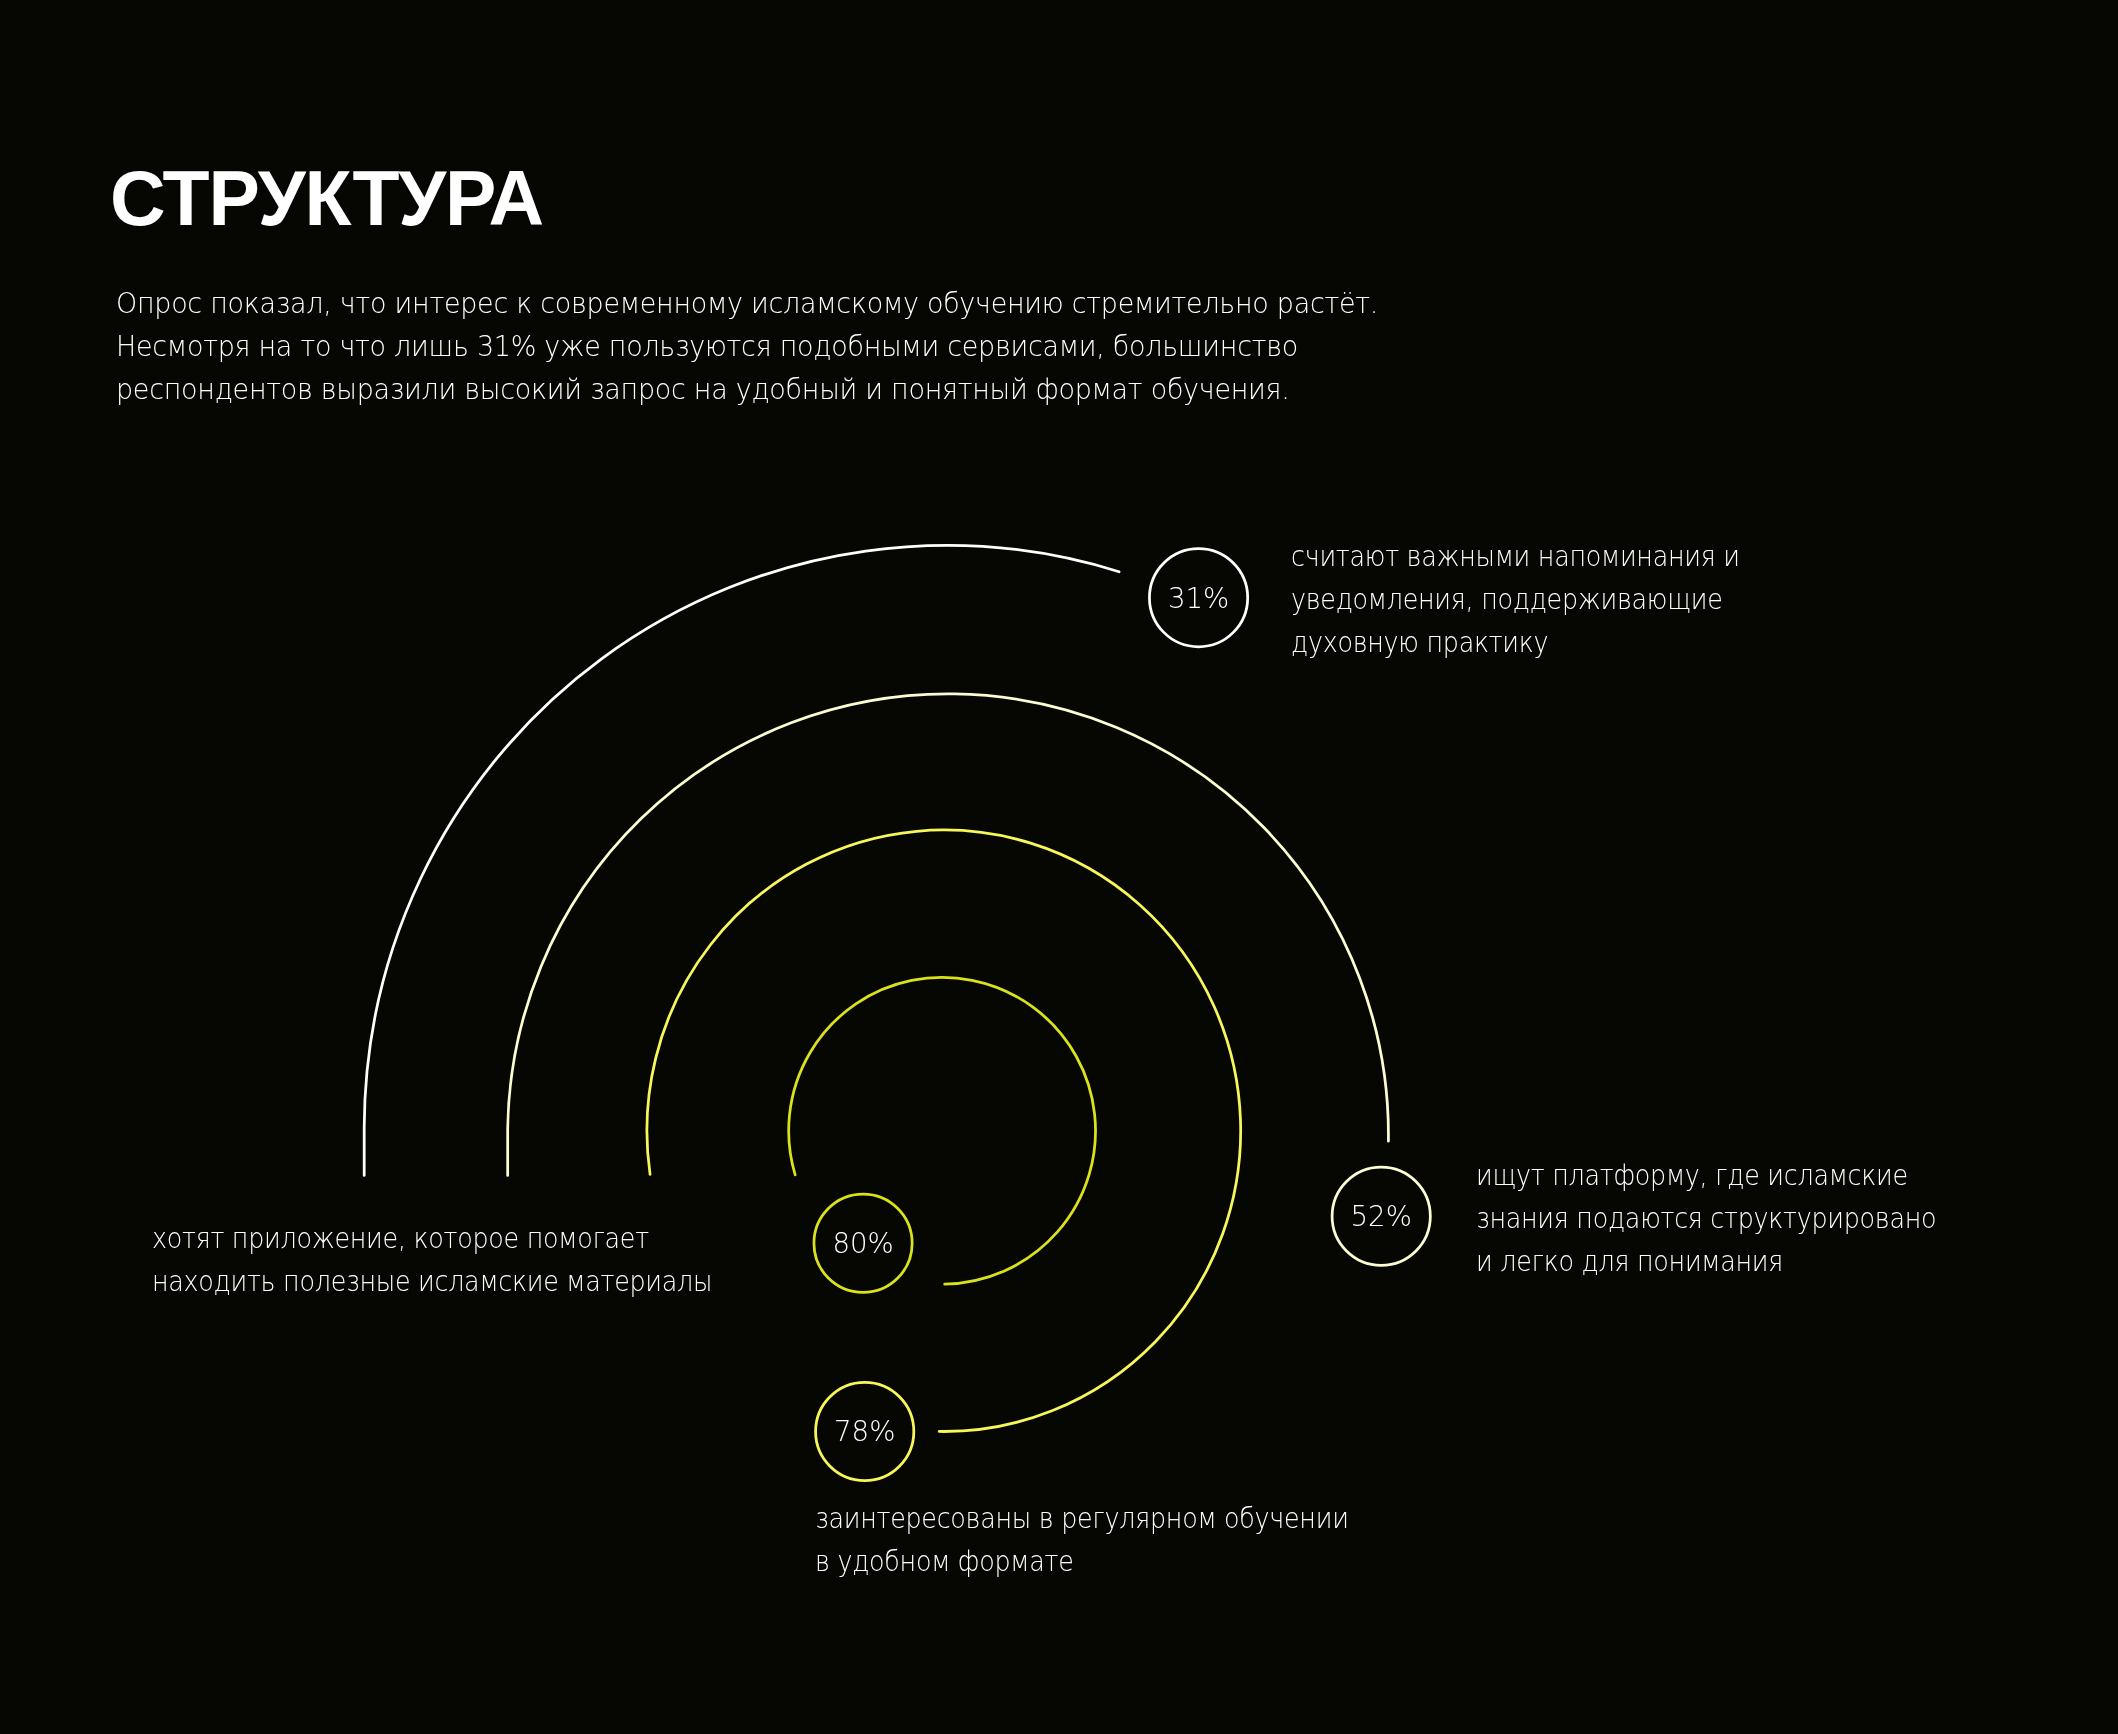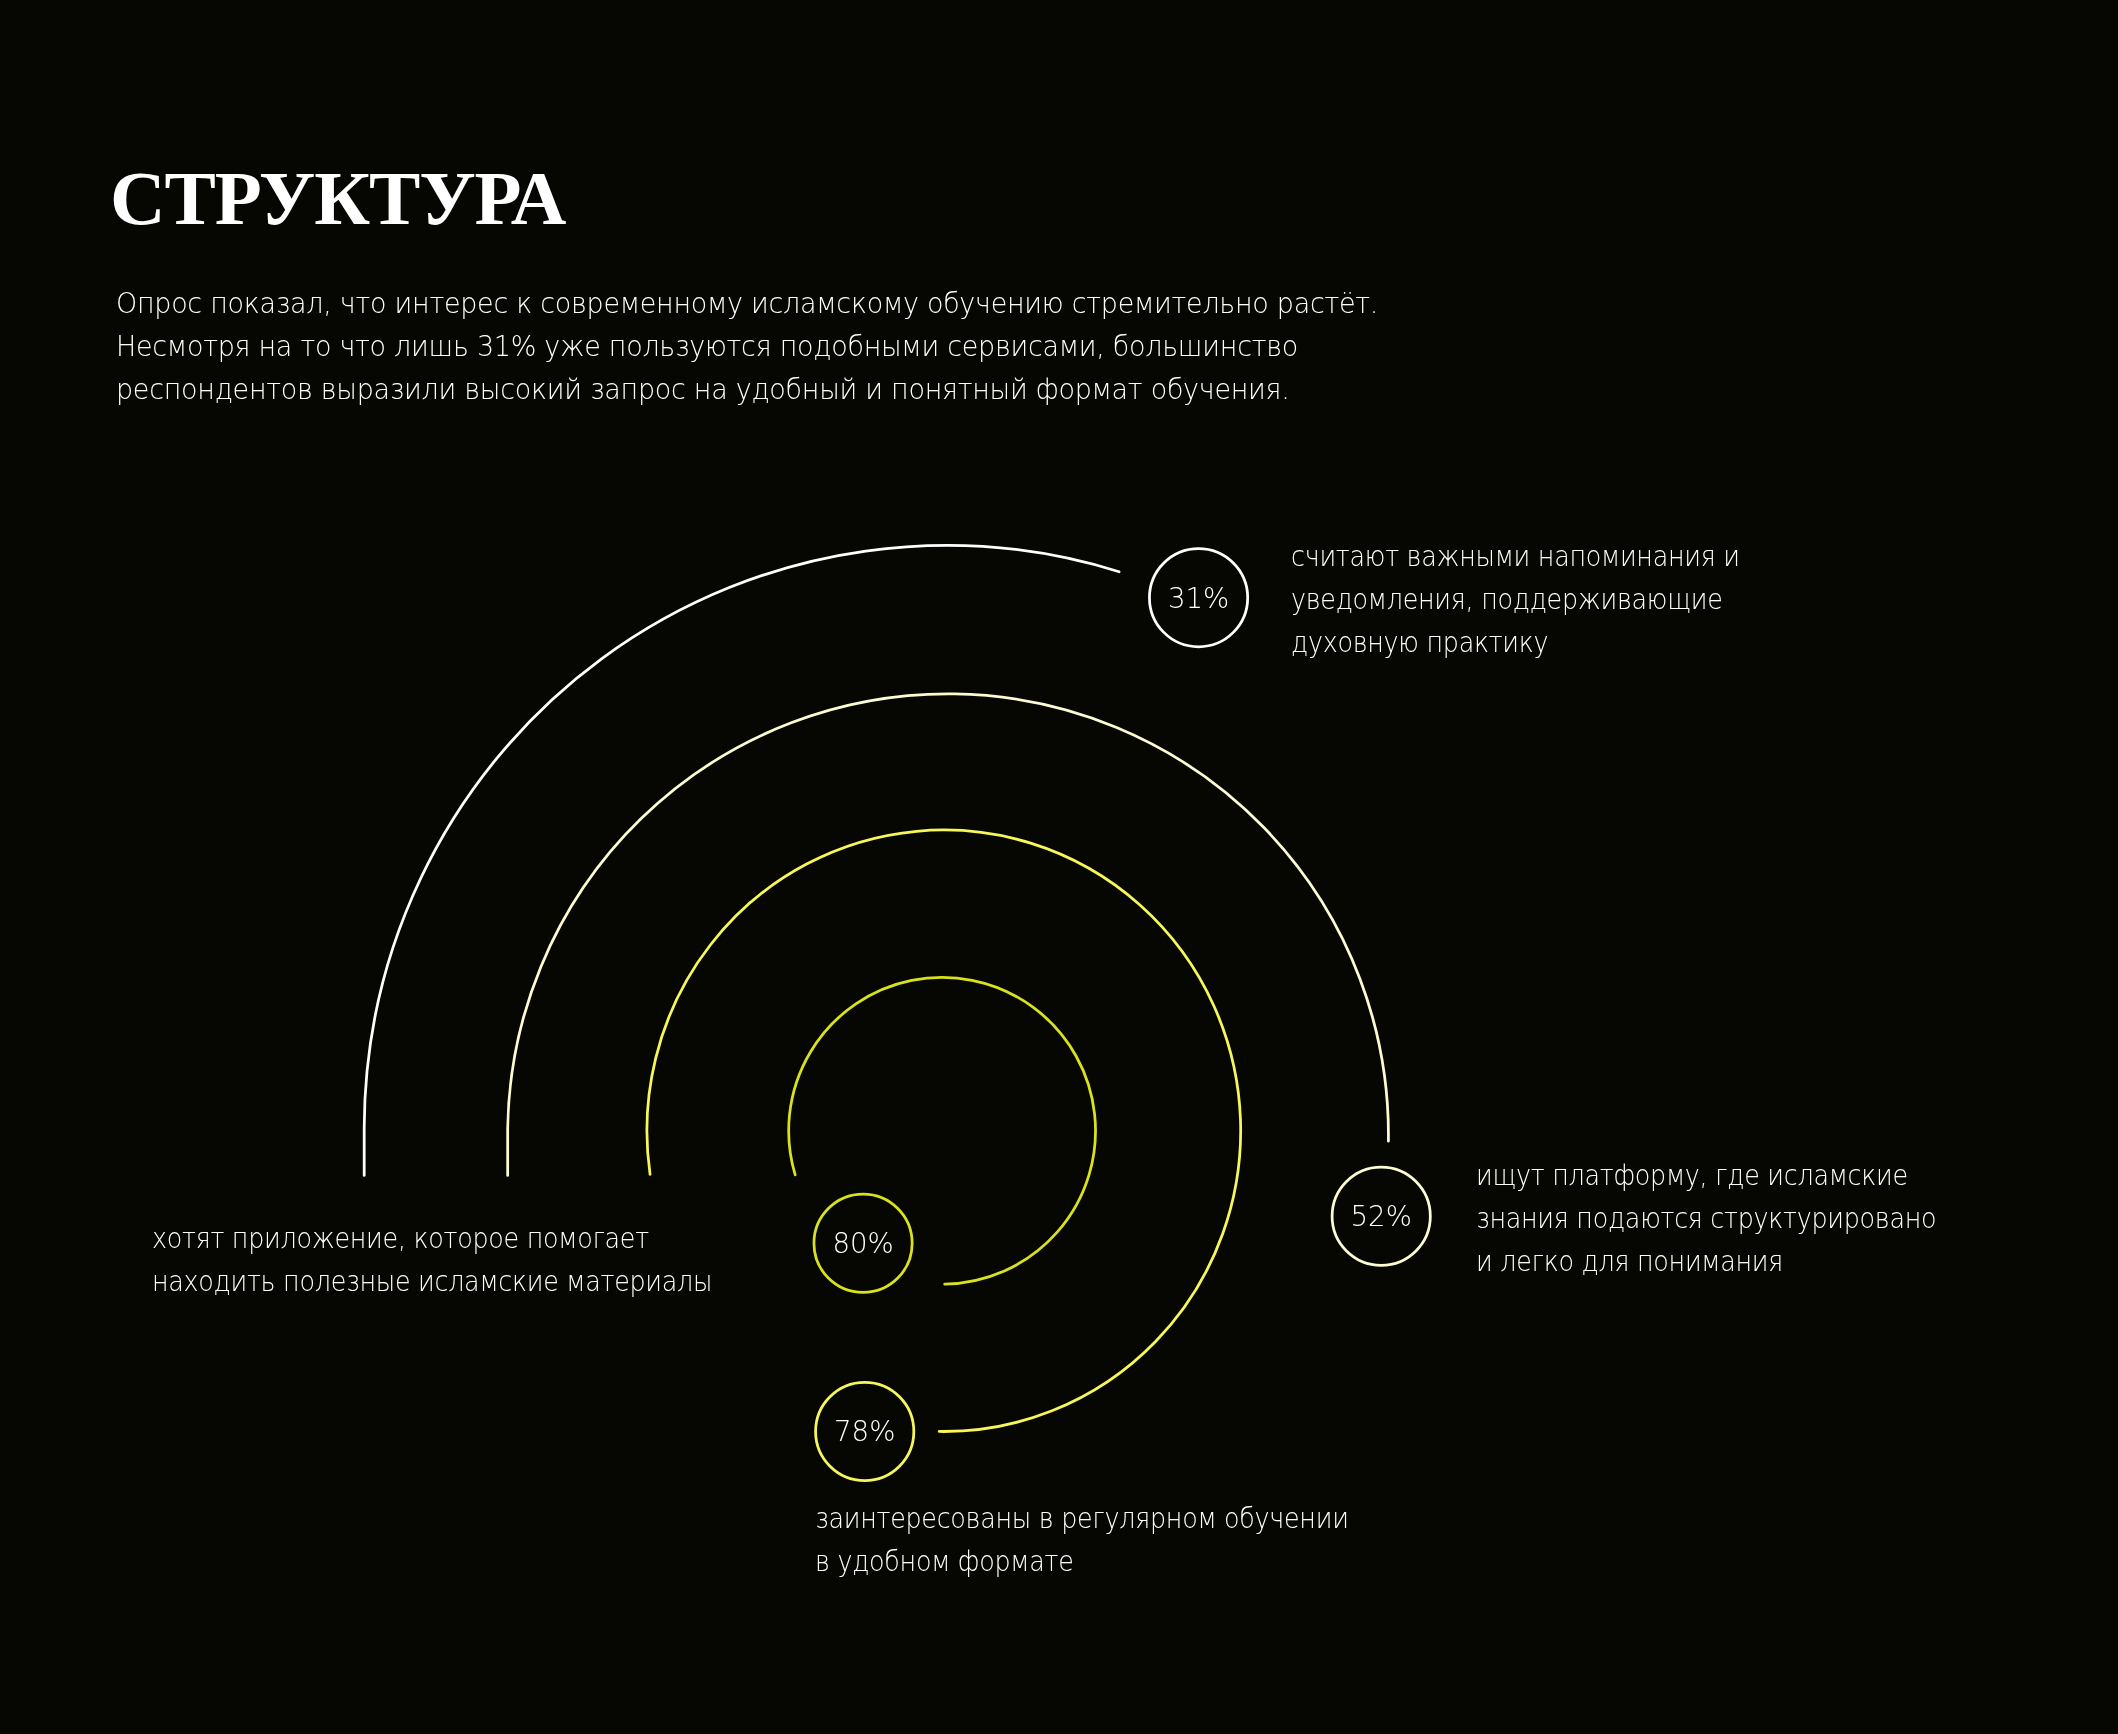--- a/index.html
+++ b/index.html
@@ -5,21 +5,21 @@
   html, body { margin:0; padding:0; }
   body {
     width:2119px; height:1735px;
     background:#060703;
     position:relative; overflow:hidden;
     font-family:"DejaVu Sans", sans-serif;
     color:#ffffff;
   }
   .title {
     position:absolute; left:110px; top:160px;
-    font-family:Liberation Serif, serif;
+    font-family:Liberation Sans, sans-serif;
     font-weight:700; font-size:77px; letter-spacing:-1.1px;
     line-height:1;
   }
   .intro {
     position:absolute; left:116px; top:282px; width:1379px;
     font-size:29px; line-height:43px; font-weight:300;
     letter-spacing:-0.3px;
     font-family:"DejaVu Sans", sans-serif;
     transform:scaleX(0.93); transform-origin:left top;
   }

